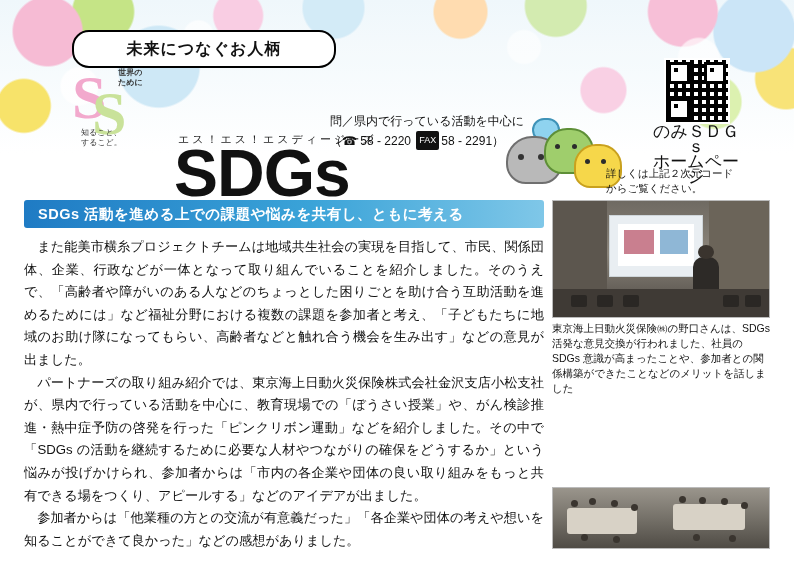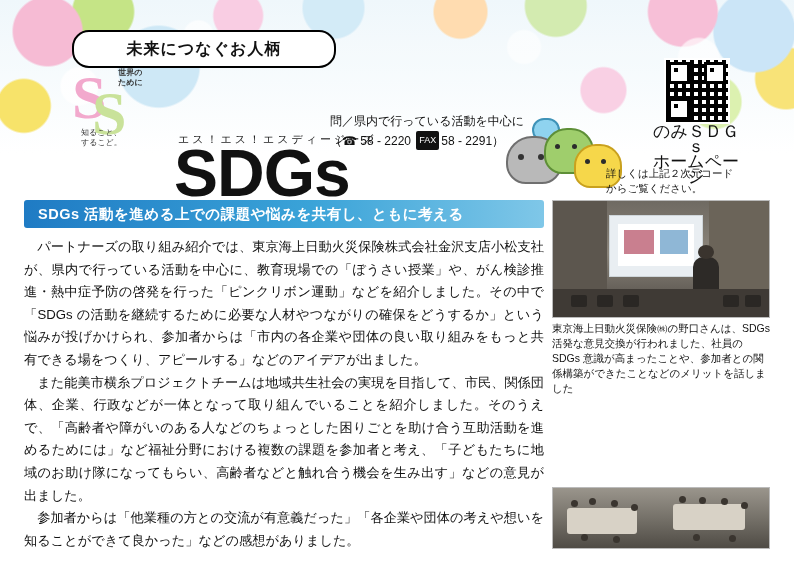--- a/index.html
+++ b/index.html
@@ -200,22 +200,22 @@
     </div>
   </div>
   <div class="qrlabel">のみＳＤＧｓ<br>ホームページ</div>
   <div class="qrnote">詳しくは上記２次元コードからご覧ください。</div>
 
   <div class="headbar">
     <span>SDGs 活動を進める上での課題や悩みを共有し、ともに考える</span>
   </div>
 
   <div class="bodytext">
+    <p>また能美市横糸プロジェクトチームは地域共生社会の実現を目指して、市民、関係団体、企業、行政などが一体となって取り組んでいることを紹介しました。そのうえで、「高齢者や障がいのある人などのちょっとした困りごとを助け合う互助活動を進めるためには」など福祉分野における複数の課題を参加者と考え、「子どもたちに地域のお助け隊になってもらい、高齢者などと触れ合う機会を生み出す」などの意見が出ました。</p>
     <p>パートナーズの取り組み紹介では、東京海上日動火災保険株式会社金沢支店小松支社が、県内で行っている活動を中心に、教育現場での「ぼうさい授業」や、がん検診推進・熱中症予防の啓発を行った「ピンクリボン運動」などを紹介しました。その中で「SDGs の活動を継続するために必要な人材やつながりの確保をどうするか」という悩みが投げかけられ、参加者からは「市内の各企業や団体の良い取り組みをもっと共有できる場をつくり、アピールする」などのアイデアが出ました。</p>
-    <p>また能美市横糸プロジェクトチームは地域共生社会の実現を目指して、市民、関係団体、企業、行政などが一体となって取り組んでいることを紹介しました。そのうえで、「高齢者や障がいのある人などのちょっとした困りごとを助け合う互助活動を進めるためには」など福祉分野における複数の課題を参加者と考え、「子どもたちに地域のお助け隊になってもらい、高齢者などと触れ合う機会を生み出す」などの意見が出ました。</p>
     <p>参加者からは「他業種の方との交流が有意義だった」「各企業や団体の考えや想いを知ることができて良かった」などの感想がありました。</p>
 
   </div>
 
   <div class="photo p1">
     <div class="ph1">
       <div class="wallL"></div>
       <div class="wallR"></div>
       <div class="screen">
         <div class="slide">

